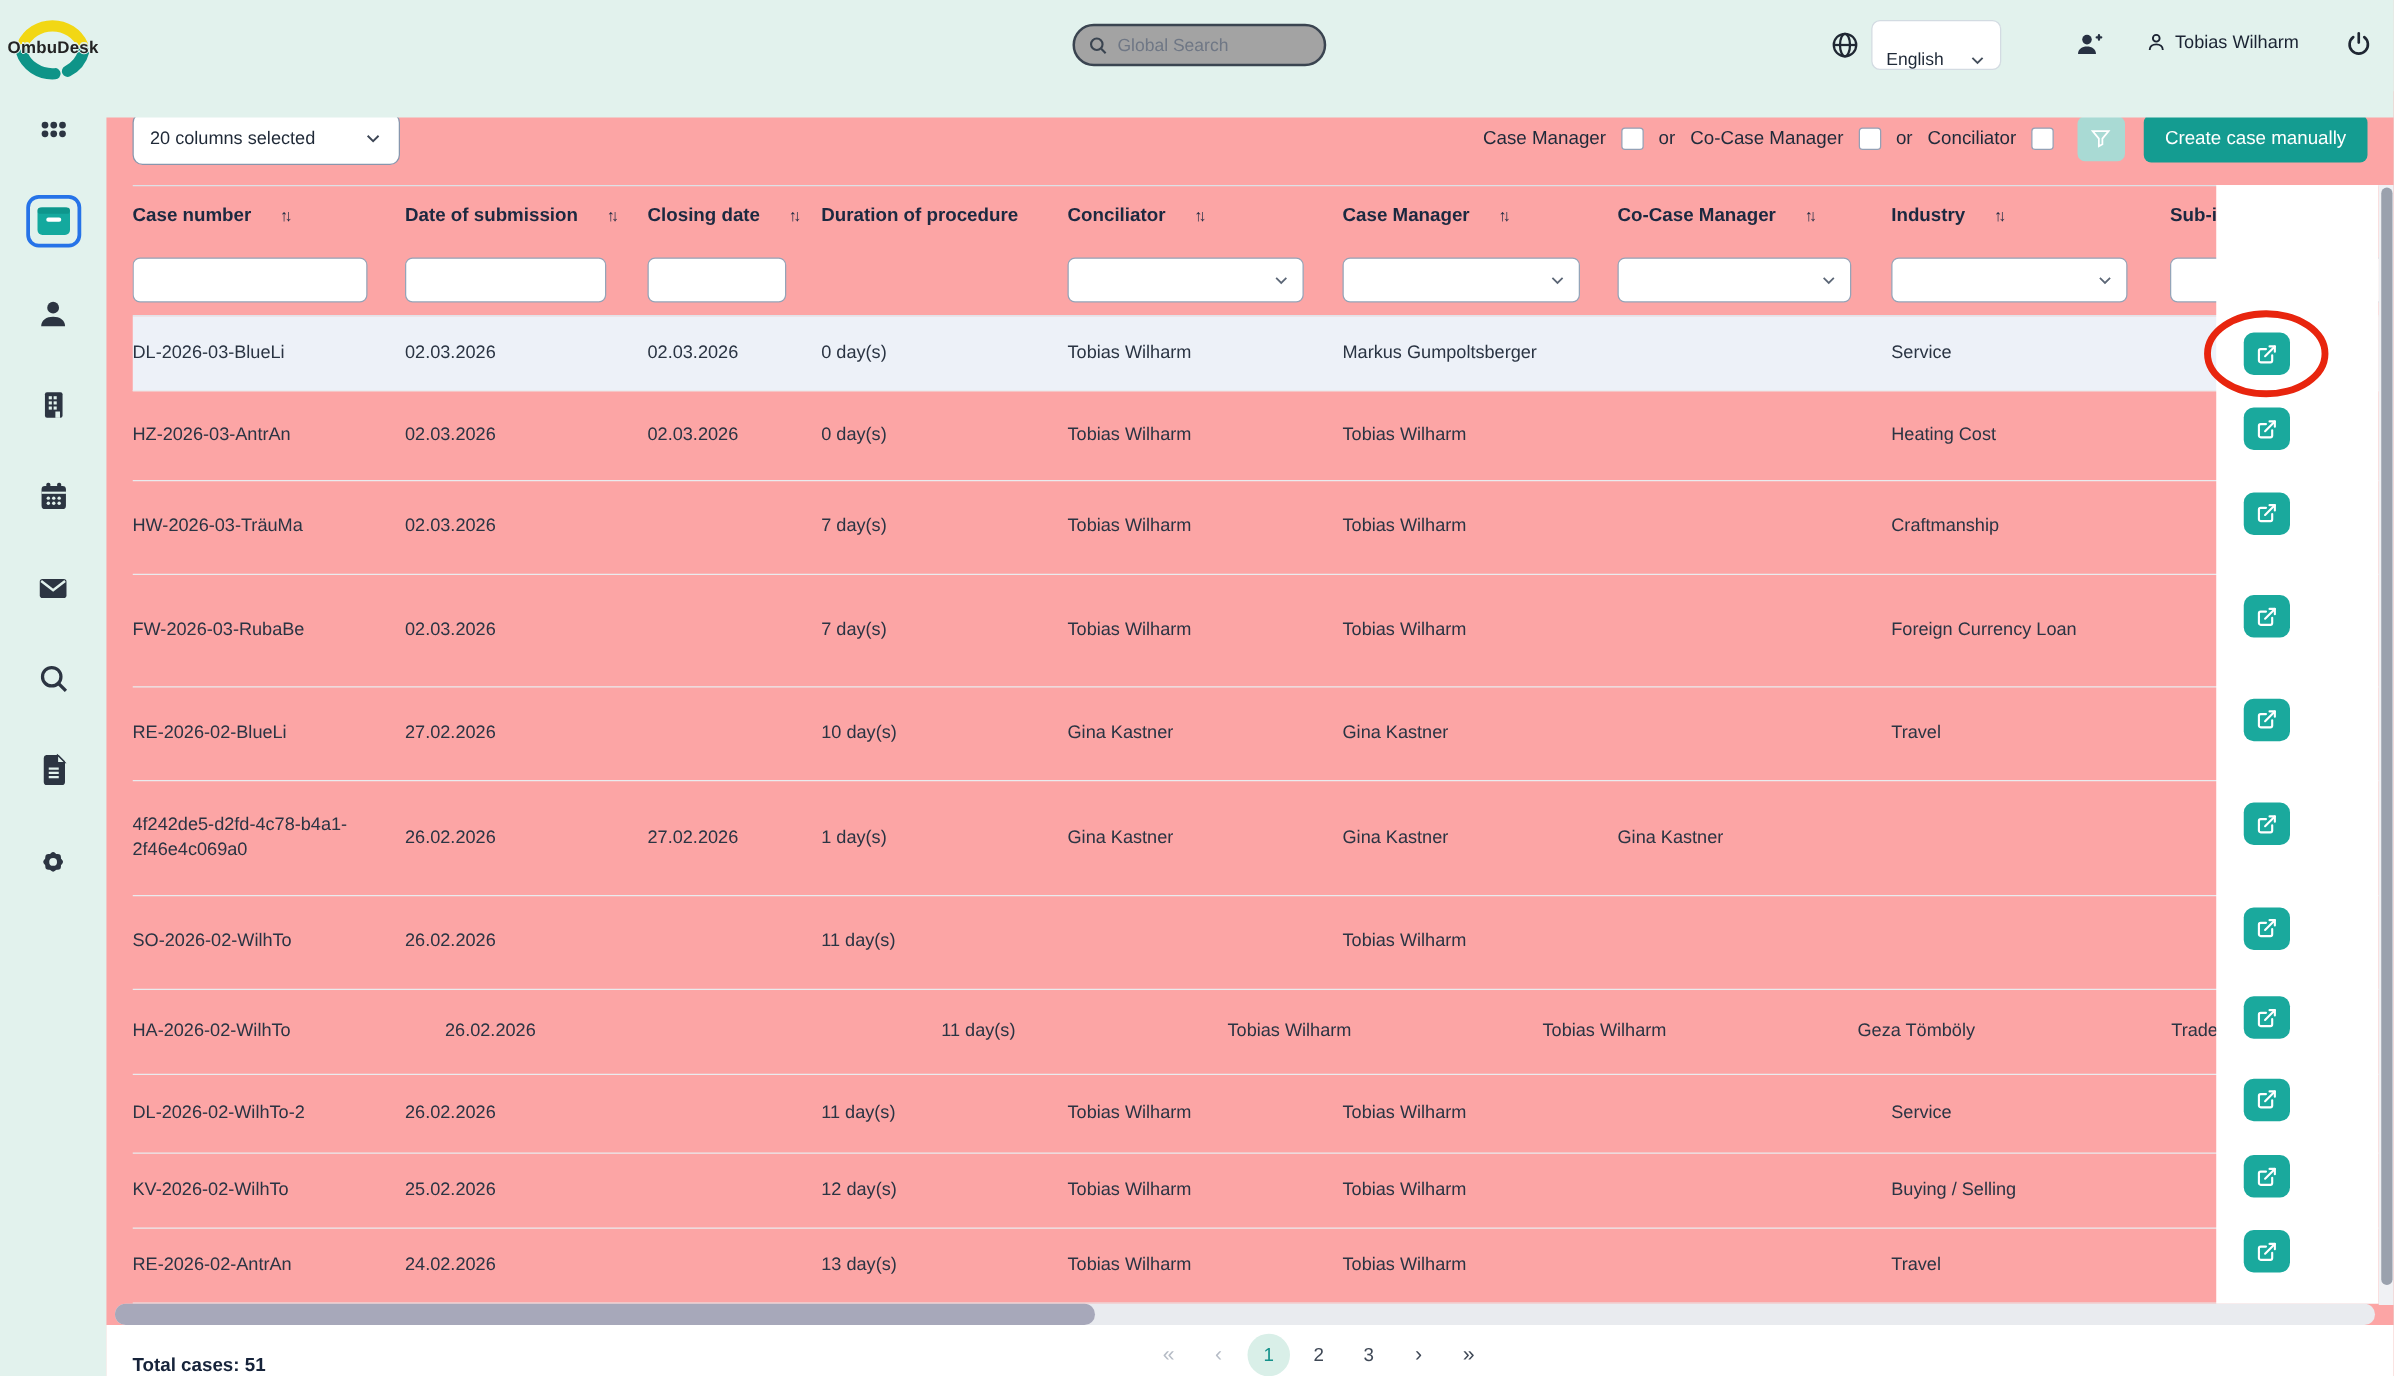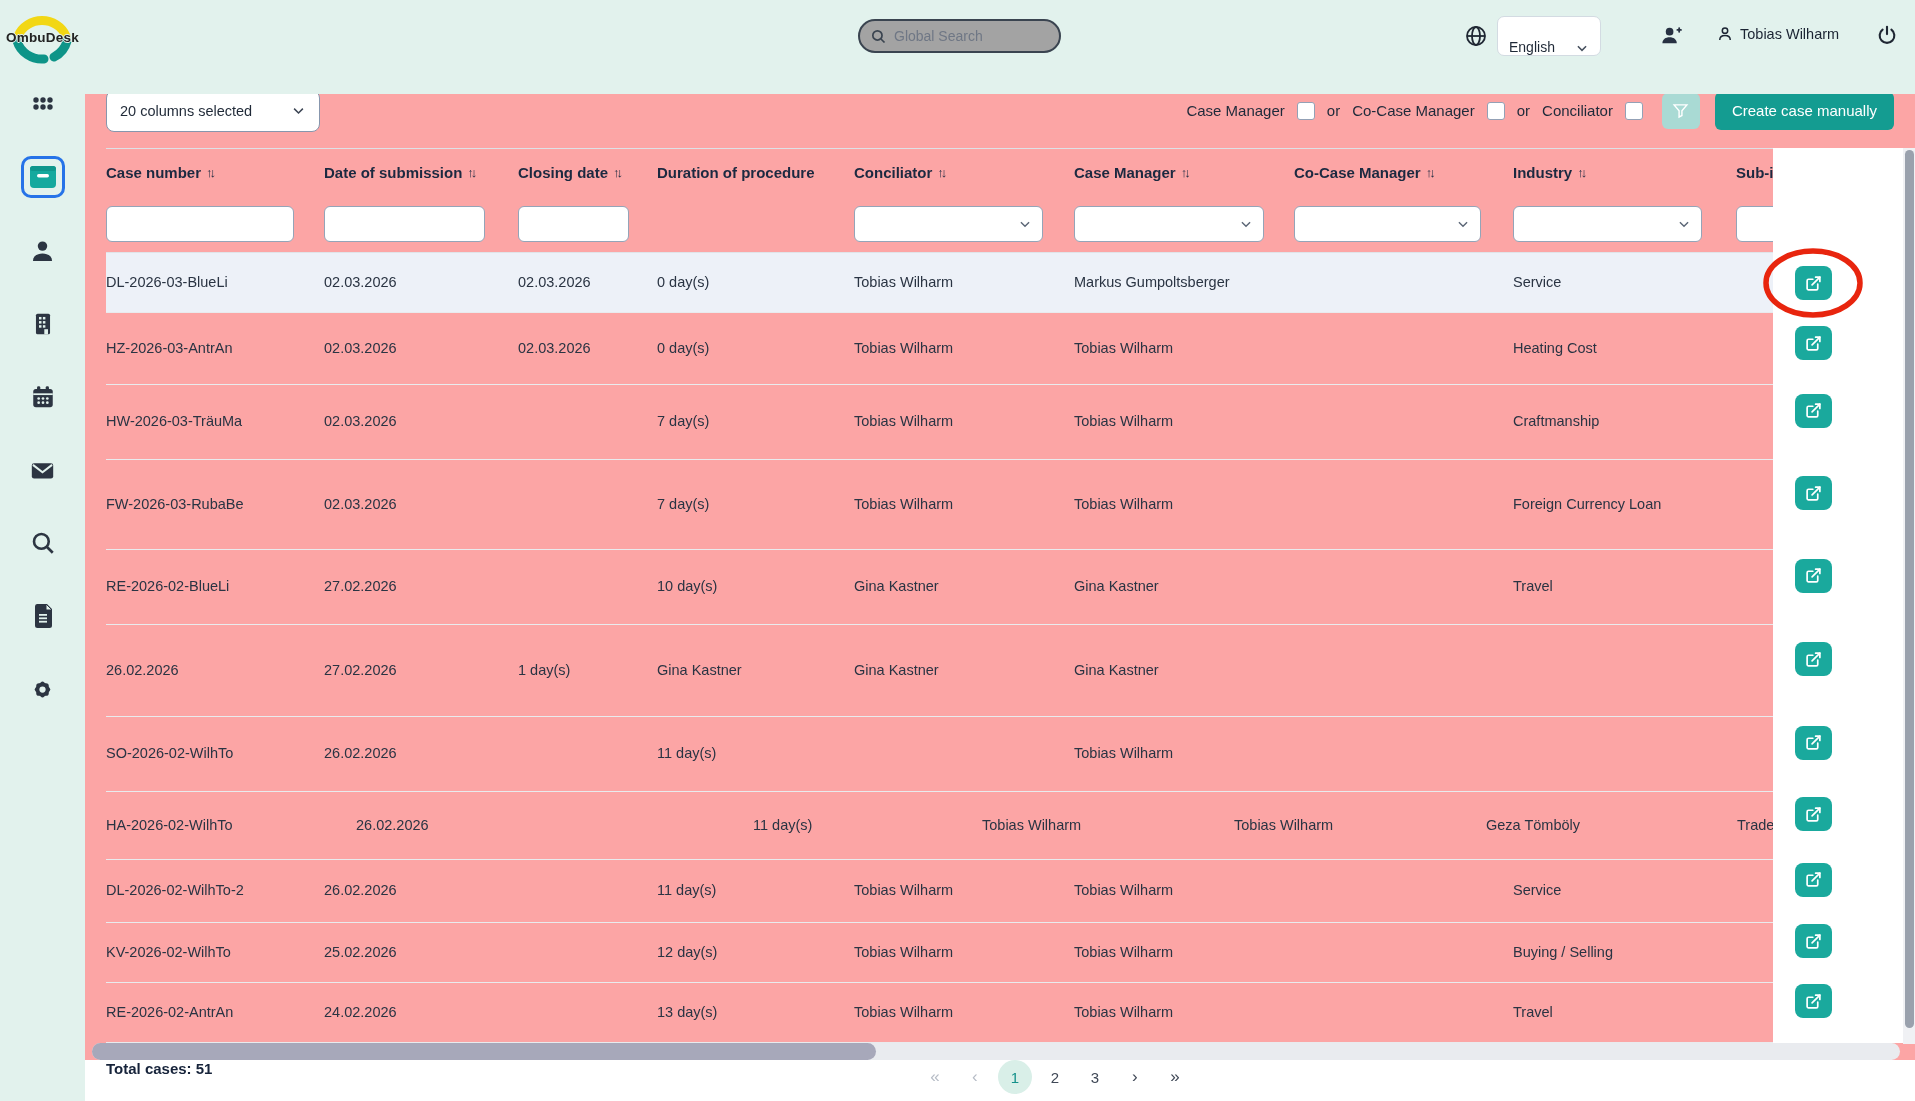--- a/index.html
+++ b/index.html
@@ -44,42 +44,42 @@
   .funnel-btn { width:38px; height:36px; border:none; border-radius:6px; background:#a9dad4;
       display:flex; align-items:center; justify-content:center; cursor:default; margin-left:4px; }
   .create-btn { height:38px; border:none; border-radius:6px; background:#149c91; color:#fff;
       font-size:15px; font-family:inherit; padding:0 17px; cursor:pointer; }
 
   
   .table-wrap { position:relative; margin-left:21px; width:1797px; overflow:hidden; }
   .grid-row { display:grid; align-items:center; }
   .grid-row > div { padding-right:18px; }
   .thead { height:47px; border-top:1px solid #dde1e6; font-weight:700; font-size:15px; color:#1c2940; }
-  .th { display:flex; align-items:center; gap:5px; white-space:nowrap; }
+  .th { display:flex; align-items:center; gap:23px; white-space:nowrap; }
   .sort-glyph { font-size:13px; letter-spacing:-3px; font-weight:700; padding-right:3px; }
   .tfilter { height:58px; border-bottom:1px solid #e0e4e9; }
   .flt-input { height:36px; border:1.4px solid #94a4b8; border-radius:6px; background:#fff; outline:none; font-family:inherit; font-size:14px; padding:0 8px; }
   .flt-select { height:36px; border:1.4px solid #94a4b8; border-radius:6px; background:#fff;
       display:flex; align-items:center; justify-content:flex-end; padding:0 10px; cursor:pointer; }
   .drow { font-size:14.5px; color:#2a3443; border-bottom:1px solid #e9ebee; line-height:1.35; }
   .drow.hl { background:#edf1f8; }
 
   .action-col { position:absolute; left:1667px; top:0; width:130px; bottom:0; background:#fff; z-index:3; }
   .action-cell { display:flex; align-items:center; padding-left:22px; }
   .open-btn { width:37px; height:34px; border:none; border-radius:8px; background:#1aa99d;
       display:flex; align-items:center; justify-content:center; cursor:pointer; }
   .annotation { position:absolute; z-index:6; pointer-events:none; }
 
   .v-scrollbar { position:absolute; right:0; top:75px; width:12px; height:896px; background:#f0f1f4; z-index:8; }
   .v-scrollbar .vthumb { position:absolute; top:2px; left:1.5px; width:9px; height:878px; background:#9aa1ad; border-radius:5px; }
 
   .h-scrollbar { position:absolute; left:7px; top:970px; width:1808px; height:17px; background:#e9ebef; border-radius:9px; }
   .h-scrollbar .hthumb { position:absolute; left:0; top:0; width:784px; height:17px; background:#a7a8ba; border-radius:9px; }
 
-  .tfooter { position:absolute; left:0; right:0; bottom:0; height:41px; background:#fff; display:flex; align-items:flex-start; padding-left:21px; }
+  .tfooter { position:absolute; left:0; right:0; bottom:0; height:41px; background:#fff; display:flex; align-items:flex-end; padding-left:21px; }
   .total-label { font-weight:700; font-size:15px; color:#16233a; }
   .pagination { position:absolute; left:53%; transform:translateX(-50%); display:flex; align-items:center; gap:6px; }
   .pg-item { min-width:34px; height:34px; display:flex; align-items:center; justify-content:center;
       font-size:15px; border-radius:50%; cursor:pointer; color:#3f4856; }
   .pg-item.muted { color:#b6bcc6; }
   .pg-item.arrow { font-size:17px; }
   .pg-item.active { background:#d9efe8; color:#14918a; }
 
   svg { display:block; }
 </style>
@@ -375,20 +375,21 @@
           <div>27.02.2026</div>
           <div></div>
           <div>10 day(s)</div>
           <div>Gina Kastner</div>
           <div>Gina Kastner</div>
           <div></div>
           <div>Travel</div>
           <div></div>
         </div>
         <div class="grid-row drow" style="grid-template-columns: 218px 194px 139px 197px 220px 220px 219px 223px 200px; height: 92px;">
+          <div>4f242de5-d2fd-4c78-b4a1-2f46e4c069a0</div>
           <div>26.02.2026</div>
           <div>27.02.2026</div>
           <div>1 day(s)</div>
           <div>Gina Kastner</div>
           <div>Gina Kastner</div>
           <div>Gina Kastner</div>
           <div></div>
           <div></div>
         </div>
         <div class="grid-row drow" style="grid-template-columns: 218px 194px 139px 197px 220px 220px 219px 223px 200px; height: 75px;">

